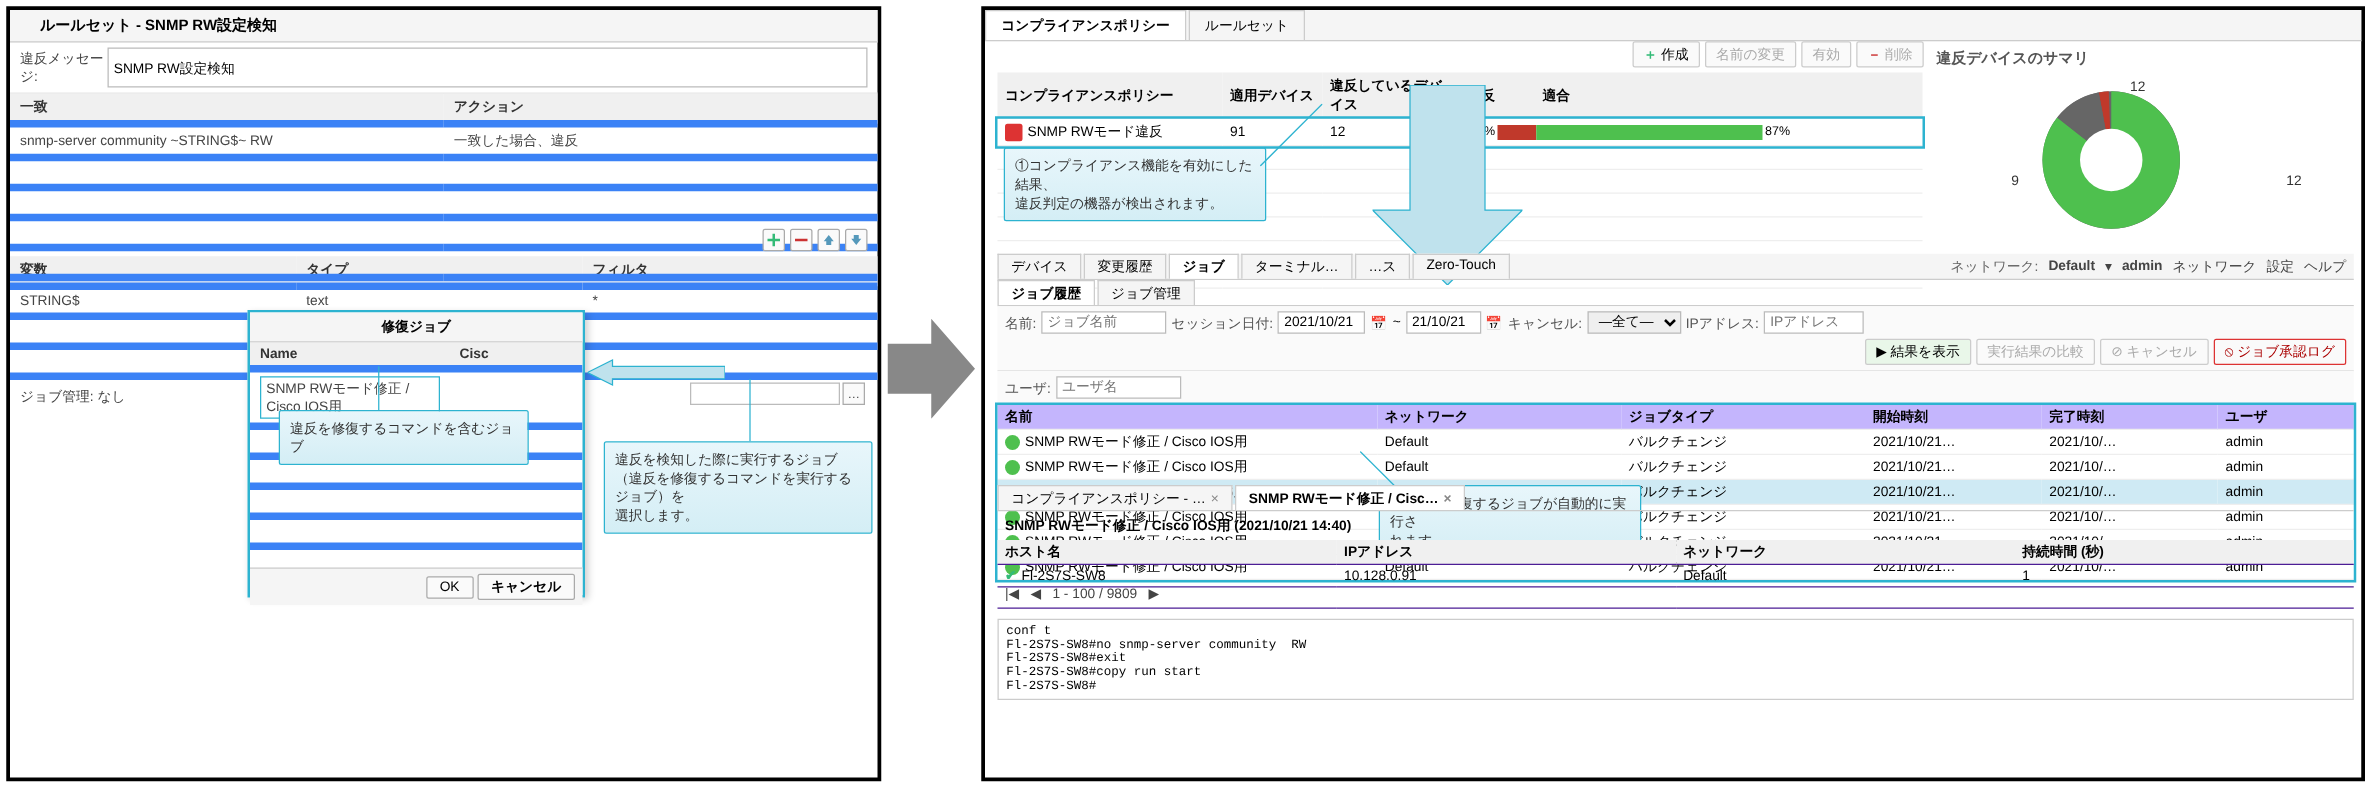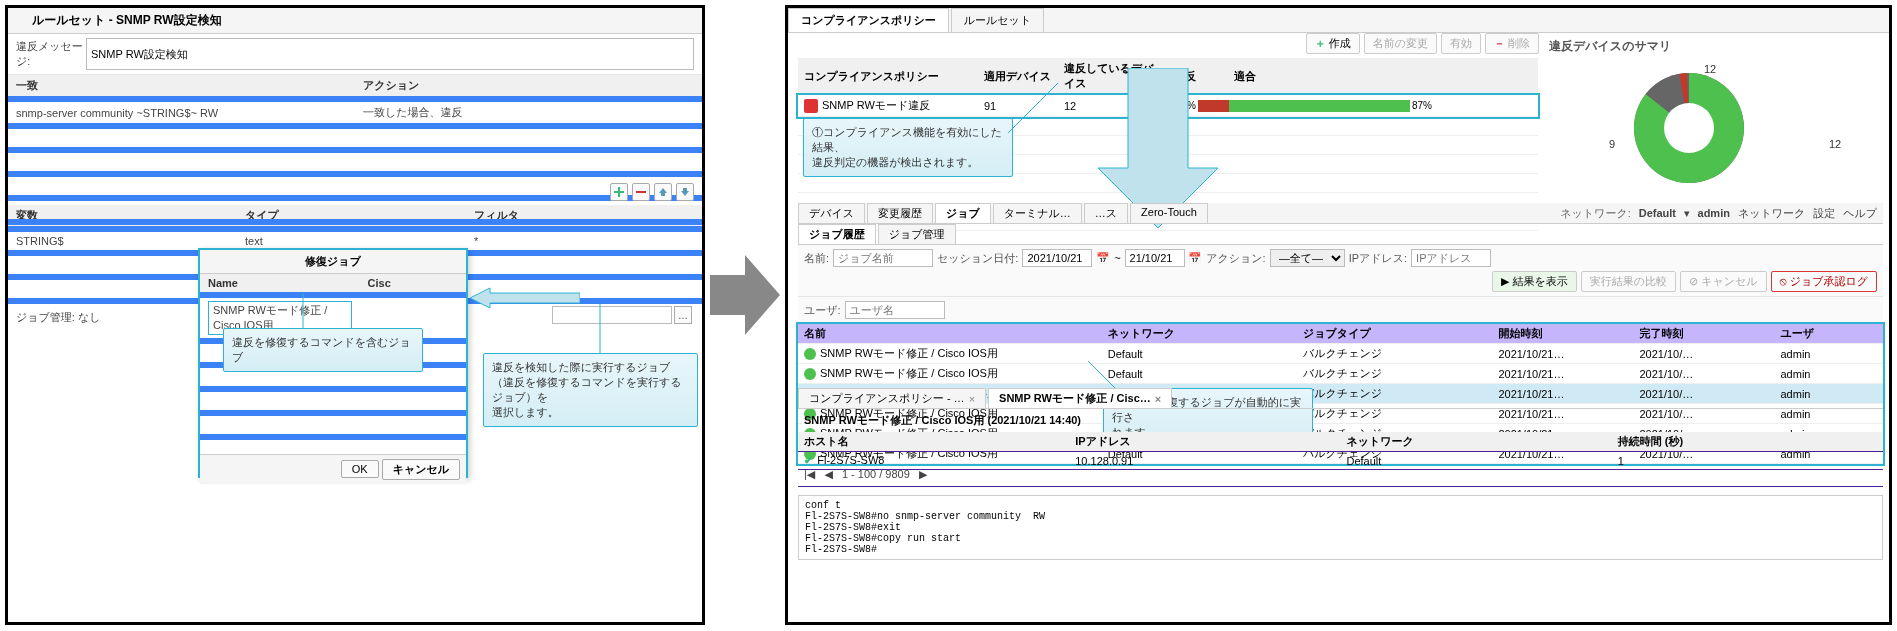--- a/index.html
+++ b/index.html
@@ -420,21 +420,21 @@
       </div>
       <div class="filters">
         <span class="lbl">名前:</span>
         <input class="wide" placeholder="ジョブ名前" style="">
         <span class="lbl">セッション日付:</span>
         <input style="width: 70px;" value="2021/10/21">
         <span>📅</span>
         <span>~</span>
         <input style="width: 60px;" value="21/10/21">
         <span>📅</span>
-        <span class="lbl">アクション:</span>
+        <span class="lbl">キャンセル:</span>
         <select><option>―全て―</option></select>
         <span class="lbl">IPアドレス:</span>
         <input style="width: 80px;" placeholder="IPアドレス">
         <div class="results-btns">
           <span class="sm-btn green">
               <span>▶</span>
               <span>結果を表示</span>
             </span>
           <span class="sm-btn disabled">実行結果の比較</span>
           <span class="sm-btn disabled">

